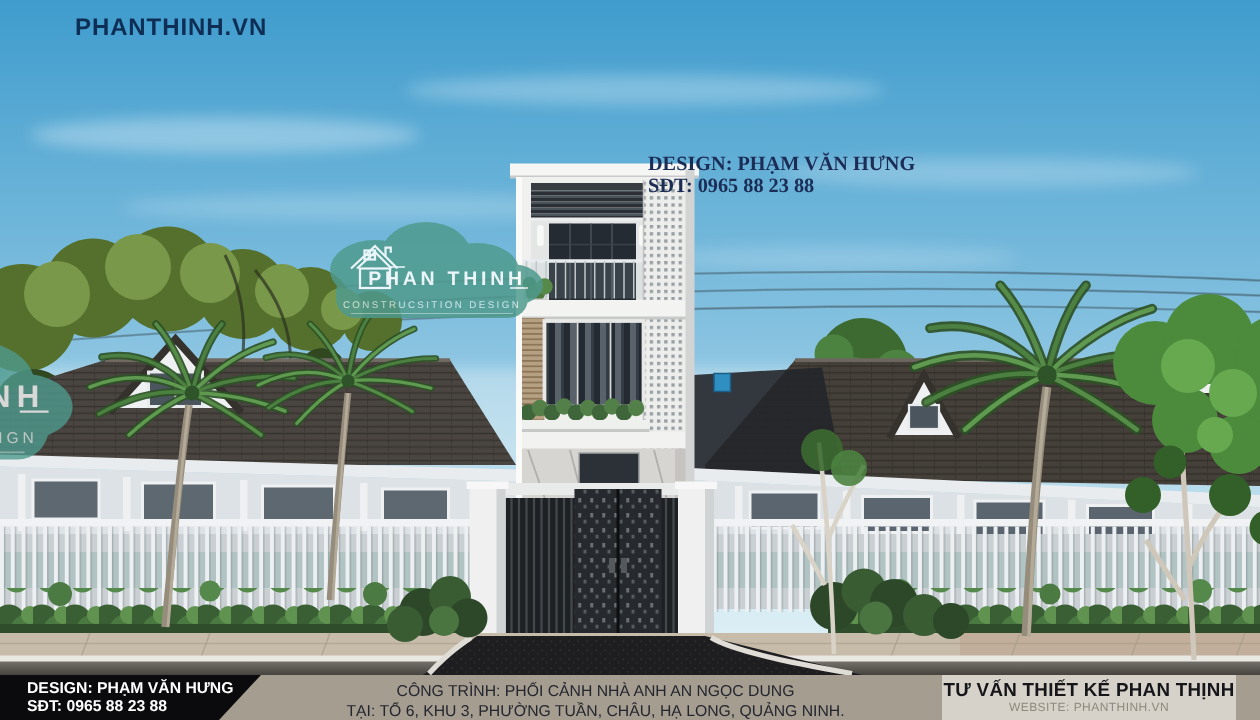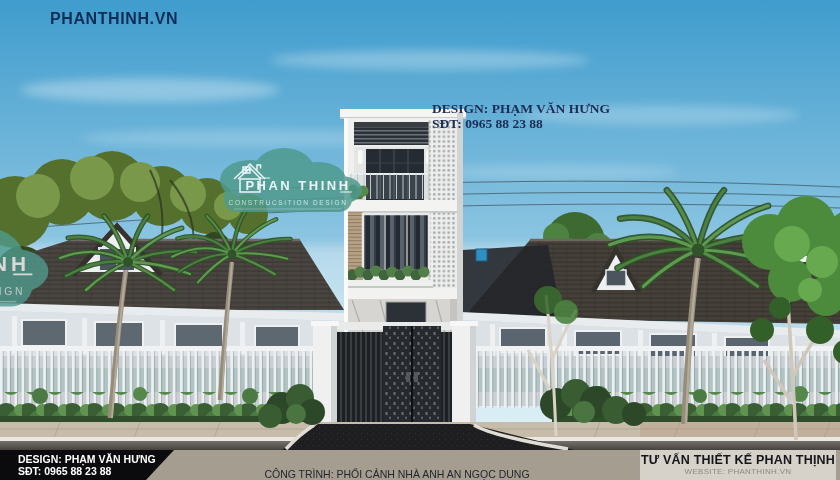--- a/index.html
+++ b/index.html
@@ -3,21 +3,21 @@
 <meta charset="utf-8">
 <style>
   html,body{margin:0;padding:0;background:#222;}
   .stage{position:relative;width:840px;height:480px;overflow:hidden;font-family:"Liberation Sans",sans-serif;background:#9cc8e0;}
   .scene{position:absolute;left:0;top:0;}
   .brand{position:absolute;left:50px;top:10px;font-size:16px;font-weight:bold;letter-spacing:.6px;color:#0f2e55;}
   .credit{position:absolute;left:432px;top:101px;font-family:"Liberation Serif",serif;font-weight:bold;font-size:13.5px;line-height:15px;color:#1b2c55;}
   footer{position:absolute;left:0;top:450px;width:840px;height:30px;background:#a59d90;}
   .f-center{position:absolute;left:150px;right:196px;top:0;height:100%;display:flex;flex-direction:column;justify-content:flex-end;text-align:center;font-size:10.5px;font-weight:normal;line-height:12.5px;color:#23262f;}
   .f-left{position:absolute;left:0;top:0;width:176px;height:100%;background:#0b0b0d;clip-path:polygon(0 0,174px 0,146px 100%,0 100%);display:flex;flex-direction:column;justify-content:center;padding-left:18px;box-sizing:border-box;font-size:10.5px;font-weight:bold;line-height:12.5px;color:#ffffff;}
-  .f-right{position:absolute;right:4px;top:0;width:196px;height:100%;background:#d6d2c9;display:flex;flex-direction:column;justify-content:center;text-align:center;}
+  .f-right{position:absolute;right:16px;top:0;width:196px;height:100%;background:#d6d2c9;display:flex;flex-direction:column;justify-content:center;text-align:center;}
   .f-right .r1{font-size:12.5px;font-weight:bold;color:#15151a;line-height:14px;letter-spacing:.2px;}
   .f-right .r2{font-size:8px;color:#8f897c;line-height:10px;letter-spacing:.3px;}
 </style>
 </head>
 <body>
 
 <div class="stage">
 
 <svg class="scene" width="840" height="450" viewBox="0 0 840 450">
   <defs>
@@ -416,20 +416,21 @@
 <div class="brand">PHANTHINH.VN</div>
 
 <div class="credit">
   <div>DESIGN: PHẠM VĂN HƯNG</div>
   <div>SĐT: 0965 88 23 88</div>
 </div>
 
 <footer>
   <div class="f-center">
     <div>CÔNG TRÌNH: PHỐI CẢNH NHÀ ANH AN NGỌC DUNG</div>
+    <div>TẠI: TỔ 6, KHU 3, PHƯỜNG TUẦN, CHÂU, HẠ LONG, QUẢNG NINH.</div>
   </div>
   <div class="f-left">
     <div>DESIGN: PHẠM VĂN HƯNG</div>
     <div>SĐT: 0965 88 23 88</div>
   </div>
   <div class="f-right">
     <div class="r1">TƯ VẤN THIẾT KẾ PHAN THỊNH</div>
     <div class="r2">WEBSITE: PHANTHINH.VN</div>
   </div>
 </footer>

